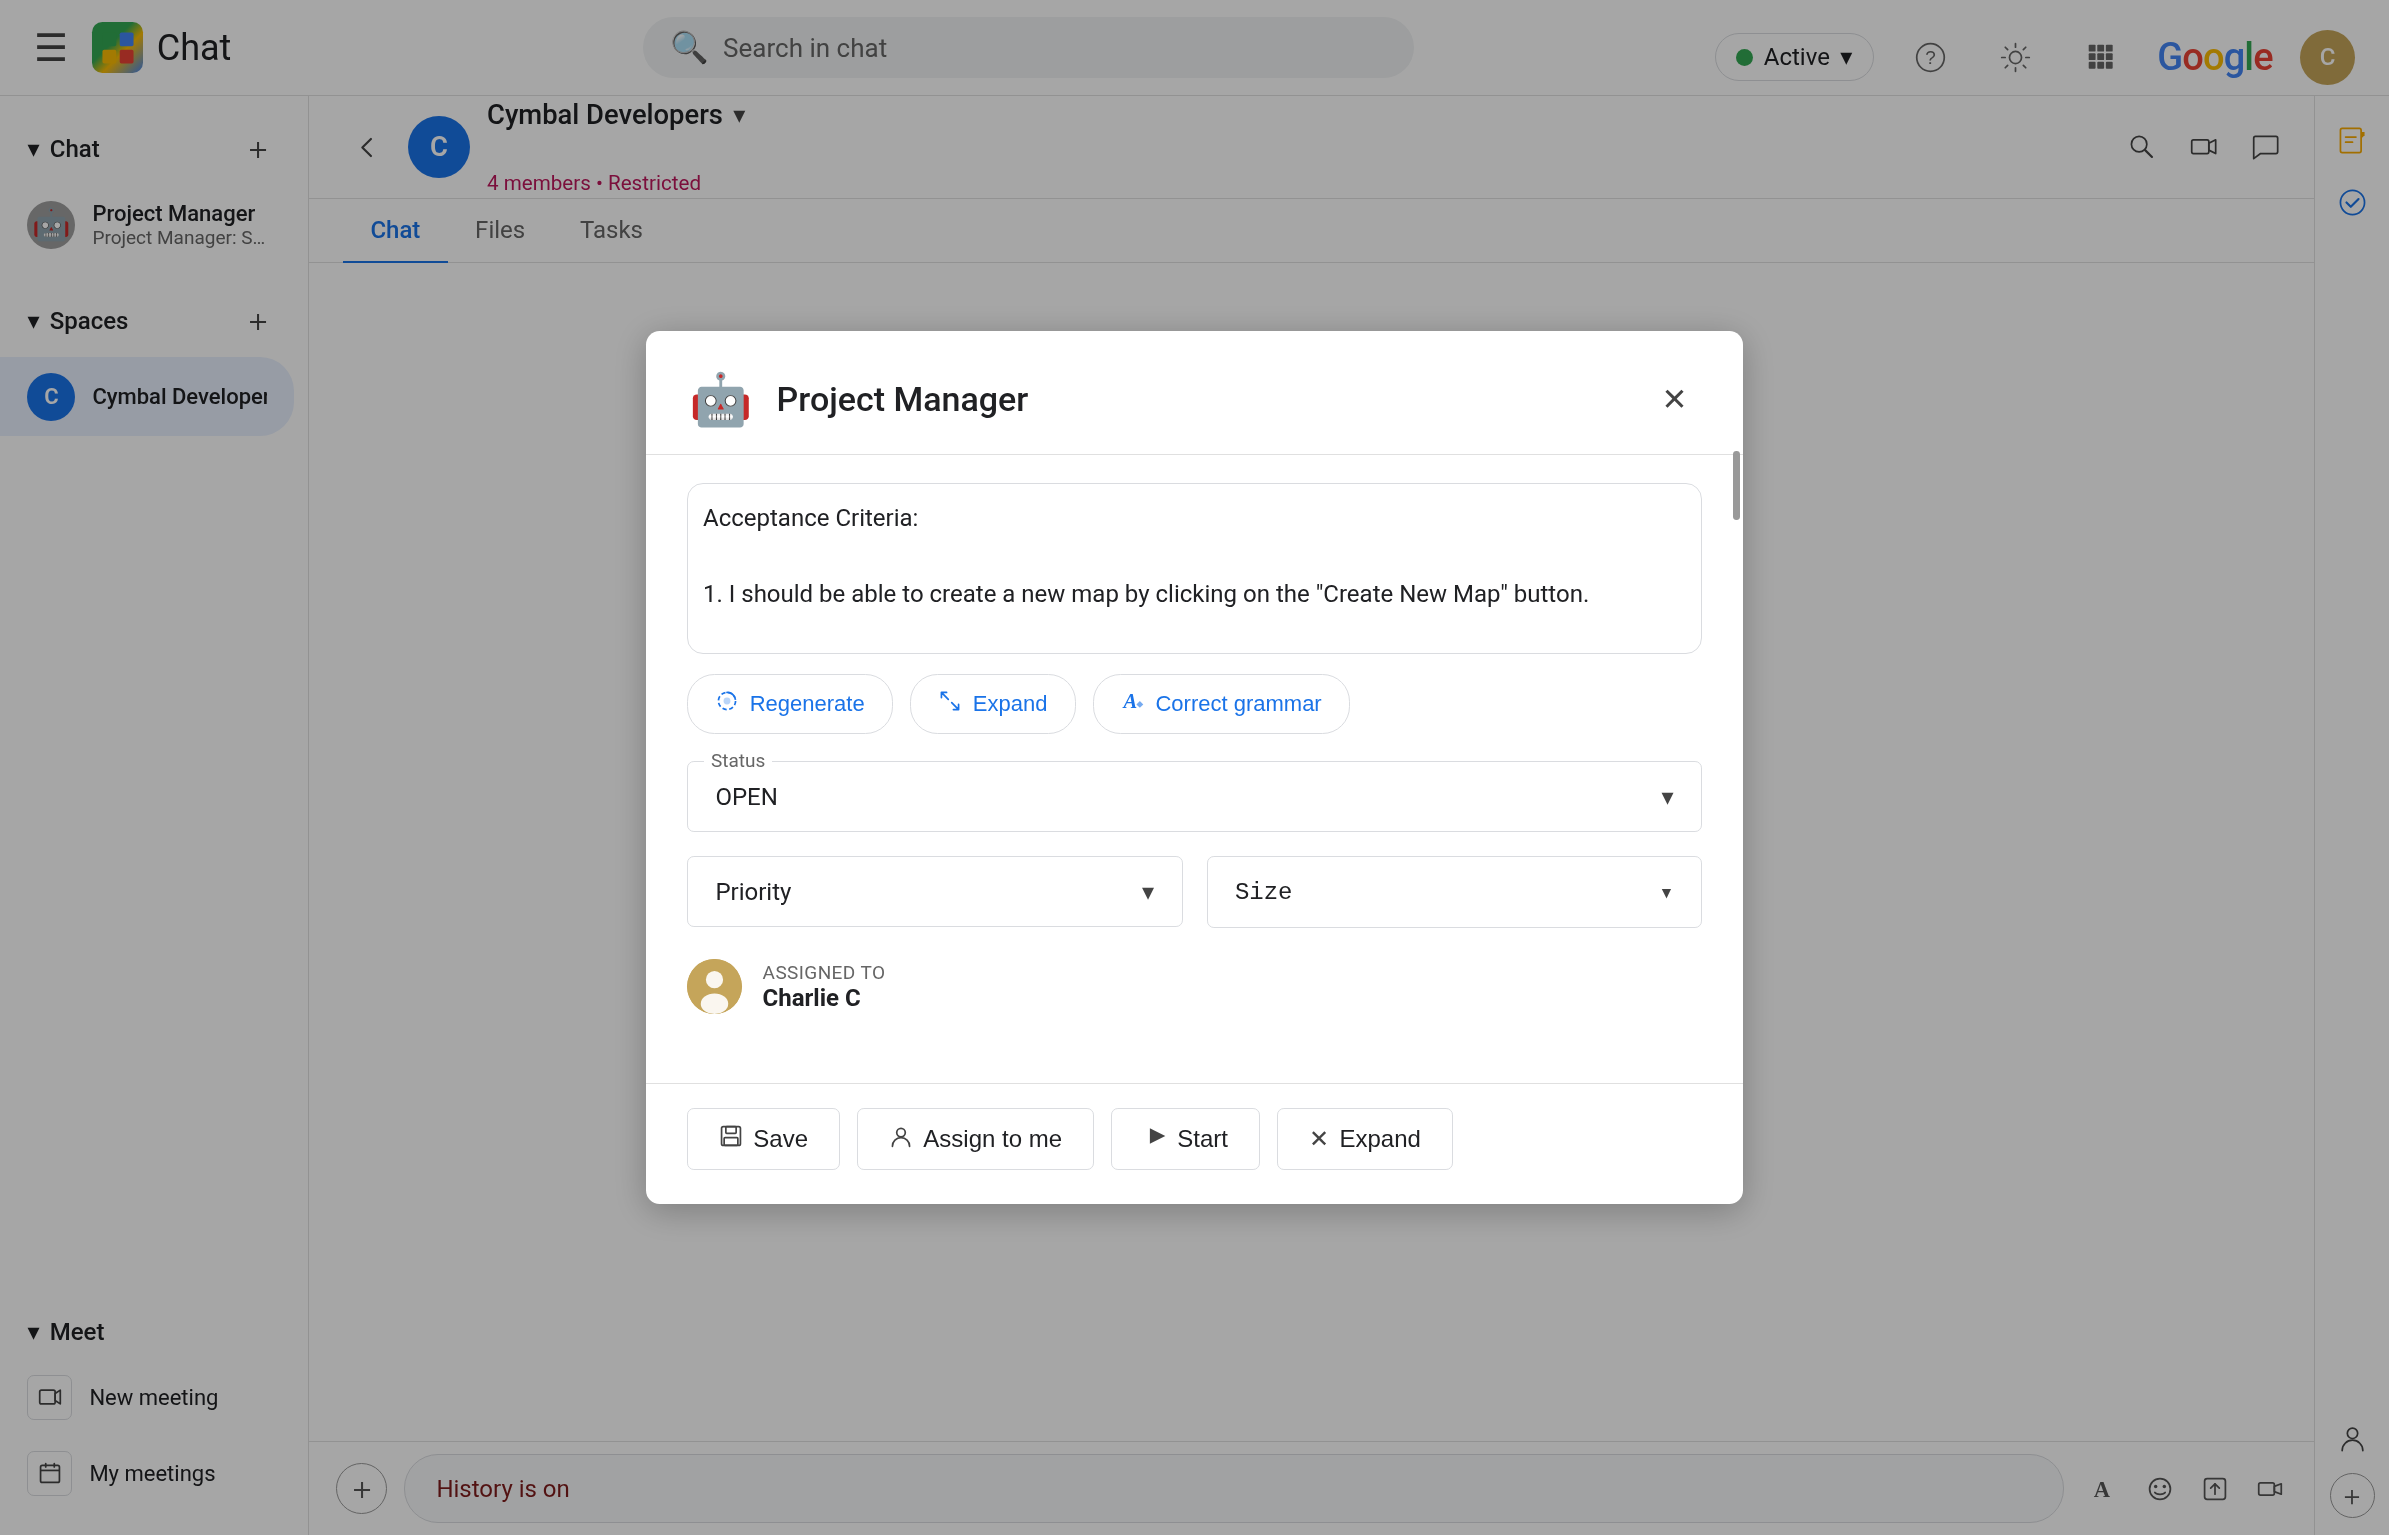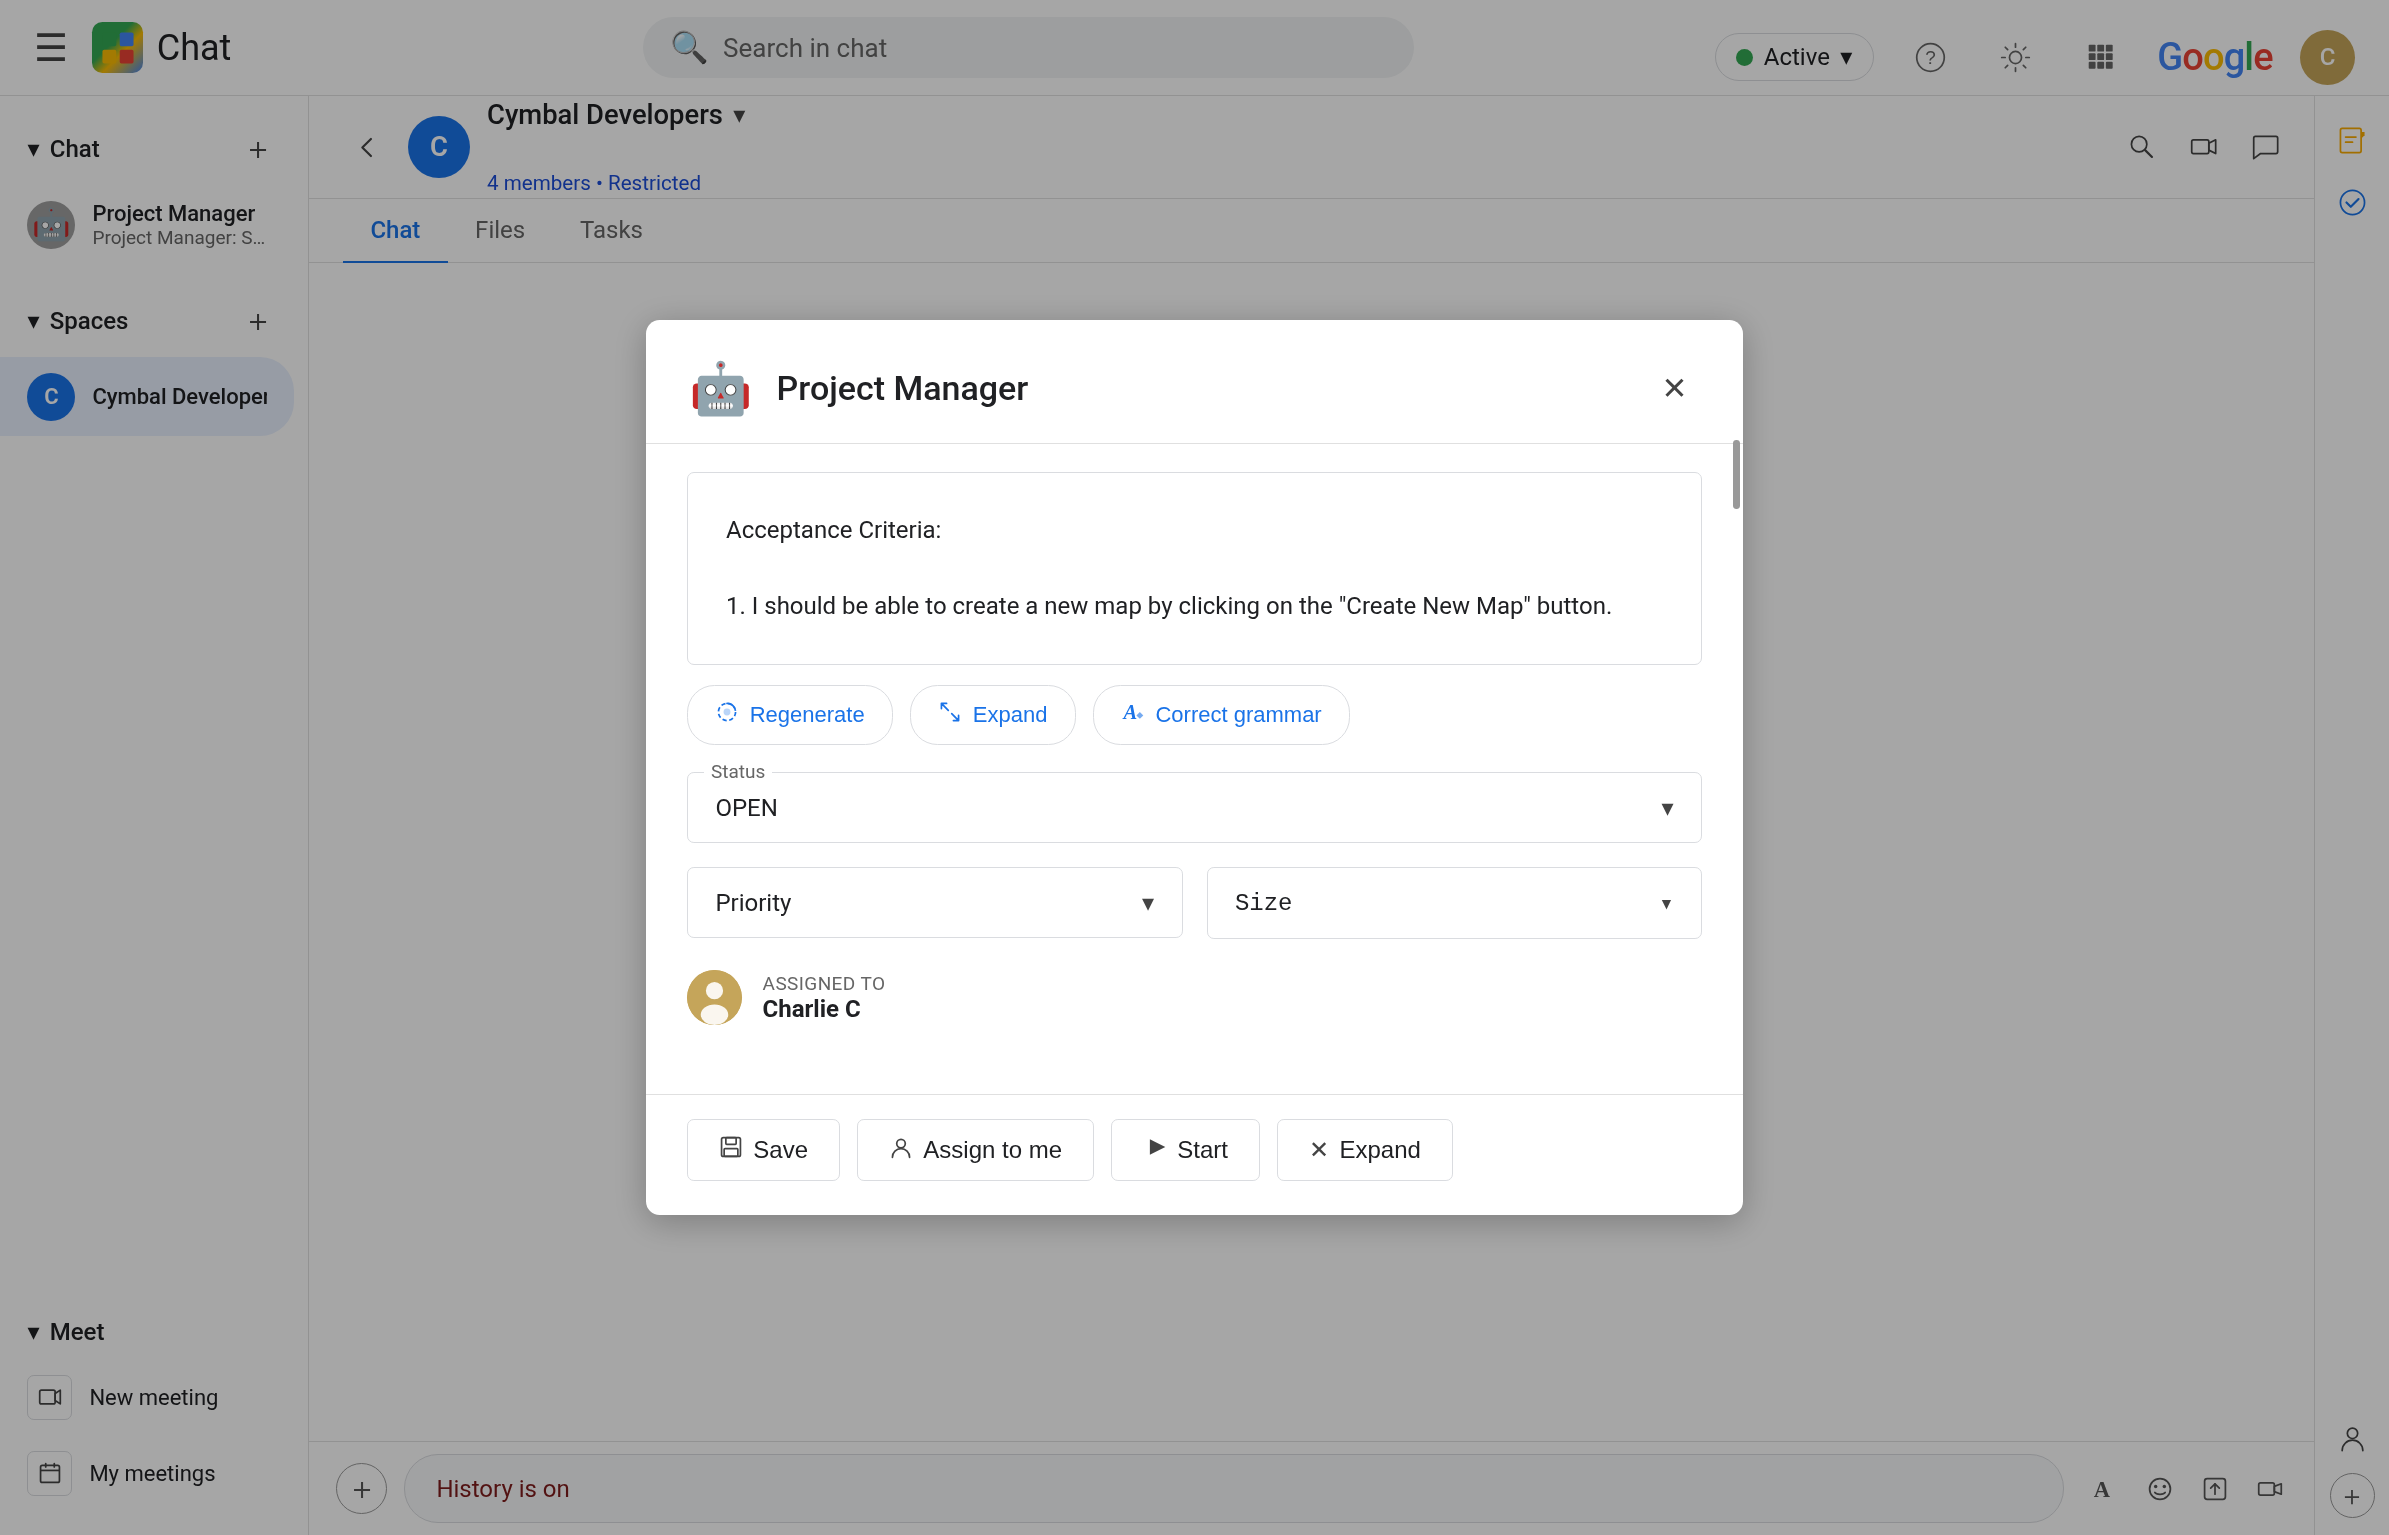--- a/index.html
+++ b/index.html
@@ -253,21 +253,21 @@
       font-size: 27.4px;
       font-weight: 500;
       color: #202124;
       display: flex;
       align-items: center;
       gap: 10.3px;
     }
     .channel-name .chevron { font-size: 24px; color: #444; }
     .channel-meta {
       font-size: 20.6px;
-      color: #1d4ed8;
+      color: #be185d;
       margin-top: 40px;
     }
     .channel-header-actions {
       display: flex;
       align-items: center;
       gap: 6.9px;
     }
     .header-action-btn {
       width: 55px; height: 55px;
       display: flex; align-items: center; justify-content: center;
@@ -463,22 +463,22 @@
       top: 0;
       width: 6.9px;
       height: 69px;
       background: #999;
       border-radius: 3.4px;
     }
 
     
     .textarea-block {
       border: 0.9px solid #dadce0;
-      border-radius: 7px;
-      padding: 38px;
+      border-radius: 16px;
+      padding: 15px;
       min-height: 171px;
       margin: 27.4px 0 20.6px;
       font-size: 24px;
       color: #202124;
       line-height: 1.6;
       position: relative;
     }
     .textarea-content { white-space: pre-wrap; }
 
     

